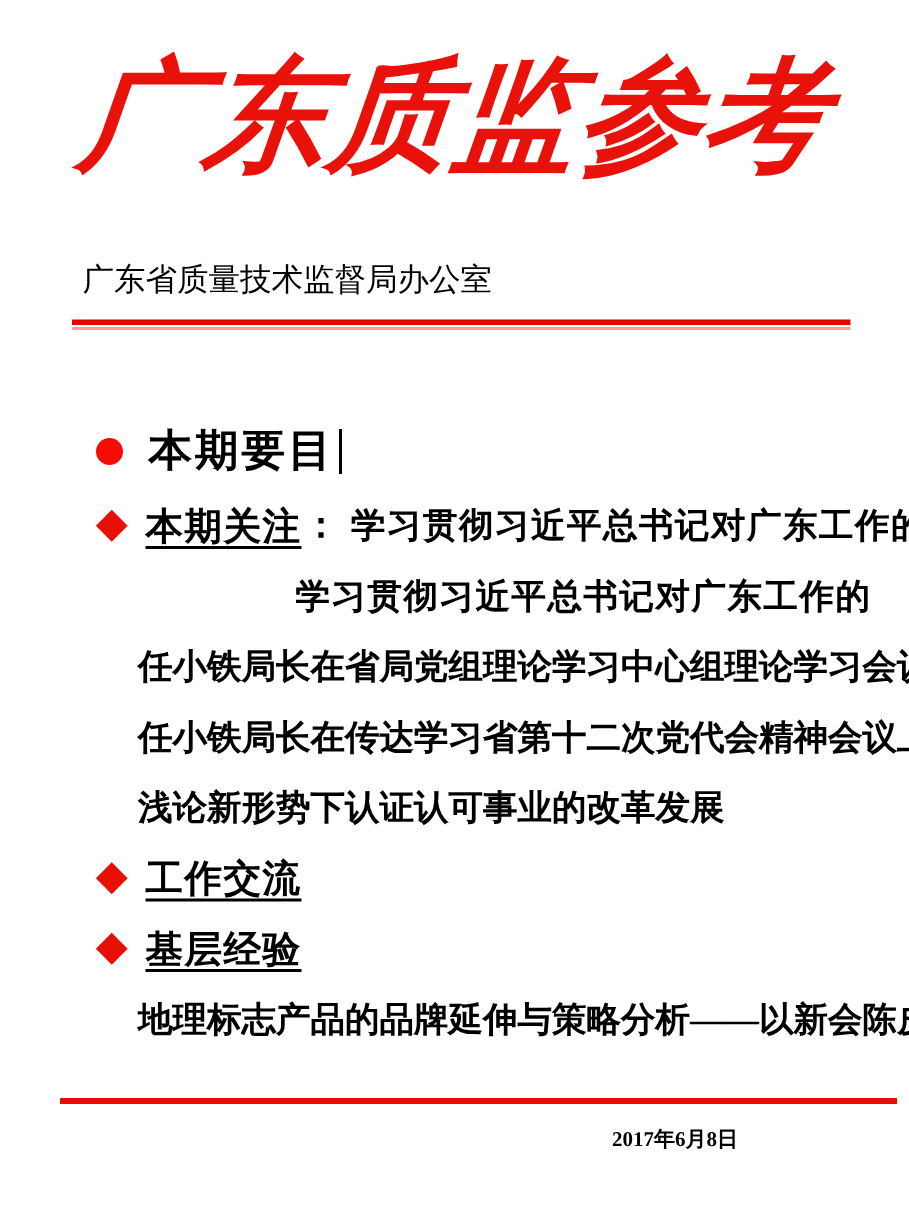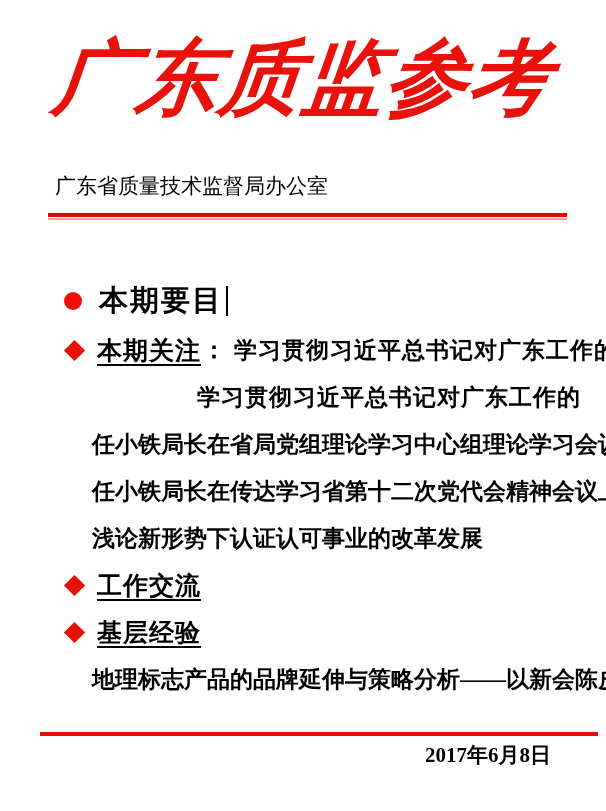--- a/index.html
+++ b/index.html
@@ -66,22 +66,22 @@
     text-decoration:underline; text-underline-offset:5px;
     letter-spacing:1px;
   }
   .section-colon { font-size:24px; margin:0 8px 0 1px; }
   .kai-text { font-weight:600; letter-spacing:1px; }
   .indent { padding-left:28px; }
   .indent-deep { padding-left:133px; }
   
   .rule-bottom { margin:38px 8px 0 40px; height:4px; background:#ea0c04; }
   .footer-date {
-    margin-top:5px; padding-right:55px;
-    text-align:right; font-size:21px; font-weight:bold;
+    margin-top:15px; padding-right:114px;
+    text-align:right; font-size:14px; font-weight:bold;
   }
 </style>
 </head>
 <body>
 
 <div class="page">
 
   <div class="masthead">
     <div class="masthead-title">广东质监参考</div>
   </div>

